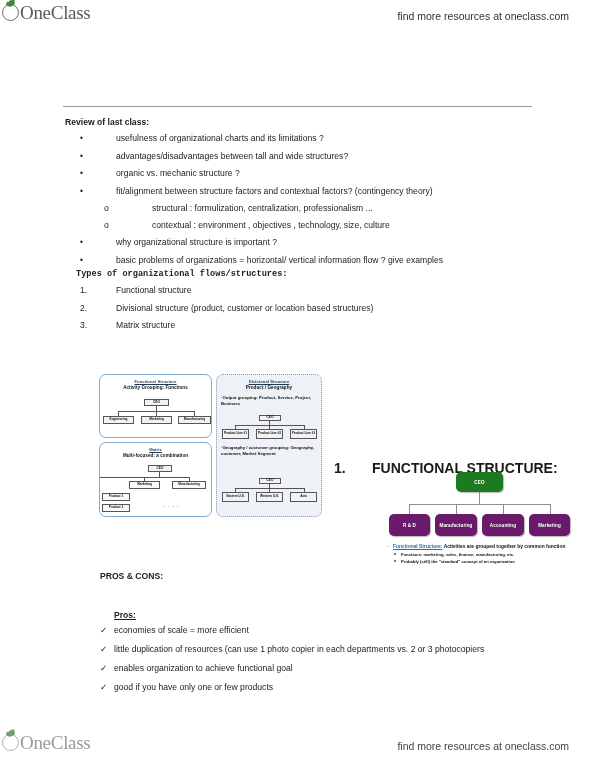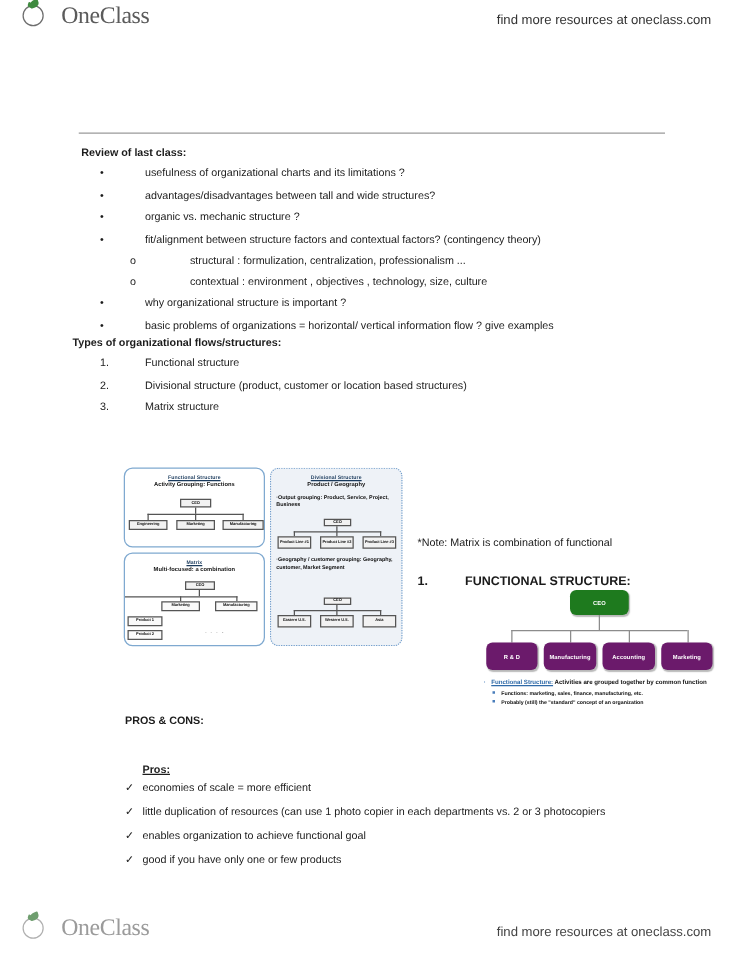--- a/index.html
+++ b/index.html
@@ -12,26 +12,25 @@
     overflow:hidden;
   }
   
   .brandbar{
     position:absolute;left:0;width:595px;height:40px;
     display:flex;align-items:center;
   }
   .brandbar.top{top:0;}
   .brandbar.bottom{top:730px;}
   .logo{
-    position:absolute;left:18px;top:4px;
+    position:absolute;left:2px;top:4px;
     display:flex;align-items:flex-end;
     font-size:19px;letter-spacing:-.3px;
     color:#5b5b5b;font-family:"Liberation Serif",serif;
     font-weight:400;
-    gap:13px;
   }
   .logo .circ{
     position:relative;display:inline-block;
     width:15px;height:15px;border:1.4px solid #6e6e6e;border-radius:50%;
     margin-right:1px;margin-bottom:1px;
   }
   .logo .leaf{
     position:absolute;left:5px;top:-5px;width:7px;height:6px;
     background:#3f8a3f;border-radius:60% 10% 55% 10%;
     transform:rotate(-18deg);
@@ -105,21 +104,21 @@
     font-size:3.2px;color:#111;font-weight:bold;
     display:flex;align-items:center;justify-content:center;text-align:center;
     line-height:1.15;letter-spacing:-.05px;
   }
   .node.lite{background:#fafafa;}
   .conn{position:absolute;background:#555;}
   .dash{position:absolute;font-size:4px;color:#666;letter-spacing:1px;}
 
   
   .note{position:absolute;left:334px;top:388px;width:200px;font-size:8.6px;line-height:1.5;}
-  .numhead{position:absolute;left:334px;top:420px;font-size:10px;font-weight:bold;}
+  .numhead{position:absolute;left:334px;top:420px;font-size:14px;font-weight:bold;}
   .numhead .n{display:inline-block;width:38px;}
 
   .slide{position:absolute;left:387px;top:432px;width:185px;height:120px;}
   .sv-node{
     position:absolute;box-sizing:border-box;border-radius:5px;
     display:flex;align-items:center;justify-content:center;text-align:center;
     color:#ffffff;font-size:4.6px;font-weight:bold;letter-spacing:.1px;
     box-shadow:1px 1px 1px rgba(0,0,0,.28);
   }
   .sv-ceo{background:#1e7a1e;}
@@ -180,21 +179,21 @@
     <div class="li">
       <span class="mk">•</span>
       <span class="tx">why organizational structure is important ?</span>
     </div>
     <div class="li">
       <span class="mk">•</span>
       <span class="tx">basic problems of organizations = horizontal/ vertical information flow ? give examples</span>
     </div>
   </div>
 
-  <div class="blk bold" style="left:58px;top:228px;">Types of organizational flows/structures:</div>
+  <div class="blk bold" style="left:76px;top:228px;font-family:Liberation Mono, monospace;">Types of organizational flows/structures:</div>
   <div class="blk" style="left:80px;top:244px;width:430px;">
     <div class="li">
       <span class="mk">1.</span>
       <span class="tx">Functional structure</span>
     </div>
     <div class="li">
       <span class="mk">2.</span>
       <span class="tx">Divisional structure (product, customer or location based structures)</span>
     </div>
     <div class="li">
@@ -260,21 +259,20 @@
       <div class="conn" style="left:18px;top:113px;width:1px;height:4px;"></div>
       <div class="conn" style="left:52px;top:113px;width:1px;height:4px;"></div>
       <div class="conn" style="left:87px;top:113px;width:1px;height:4px;"></div>
       <div class="node" style="left:5px;top:117px;width:27px;height:10px;">Eastern U.S.</div>
       <div class="node" style="left:39px;top:117px;width:27px;height:10px;">Western U.S.</div>
       <div class="node" style="left:73px;top:117px;width:27px;height:10px;">Asia</div>
     </div>
   </div>
 
   <div class="note">
-    <div>*Note: Matrix is combination of functional</div>
   </div>
   <div class="numhead">
     <span class="n">1.</span><span>FUNCTIONAL STRUCTURE:</span>
   </div>
 
   <div class="slide">
     <div class="sv-node sv-ceo" style="left:69px;top:0;width:47px;height:20px;">CEO</div>
     <div class="sv-conn" style="left:92px;top:20px;width:1px;height:12px;"></div>
     <div class="sv-conn" style="left:22px;top:32px;width:141px;height:1px;"></div>
     <div class="sv-conn" style="left:22px;top:32px;width:1px;height:10px;"></div>

